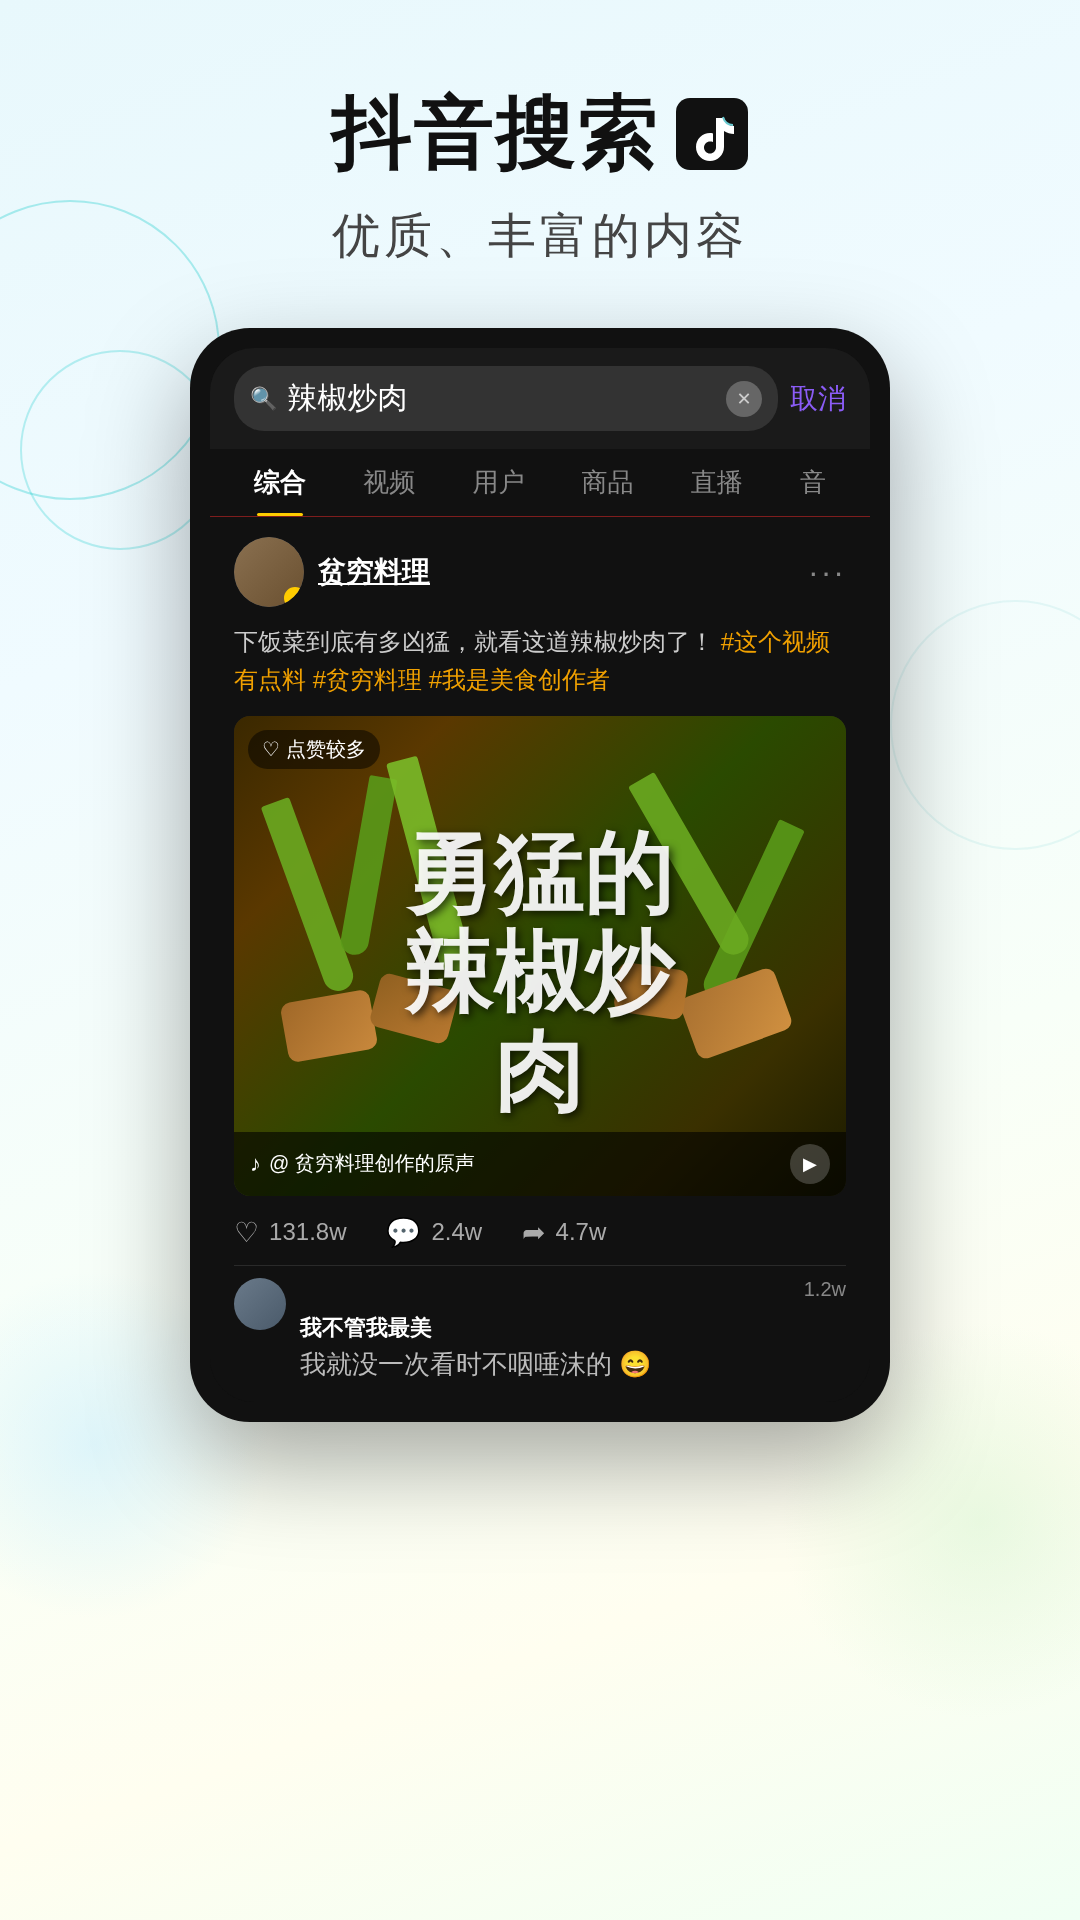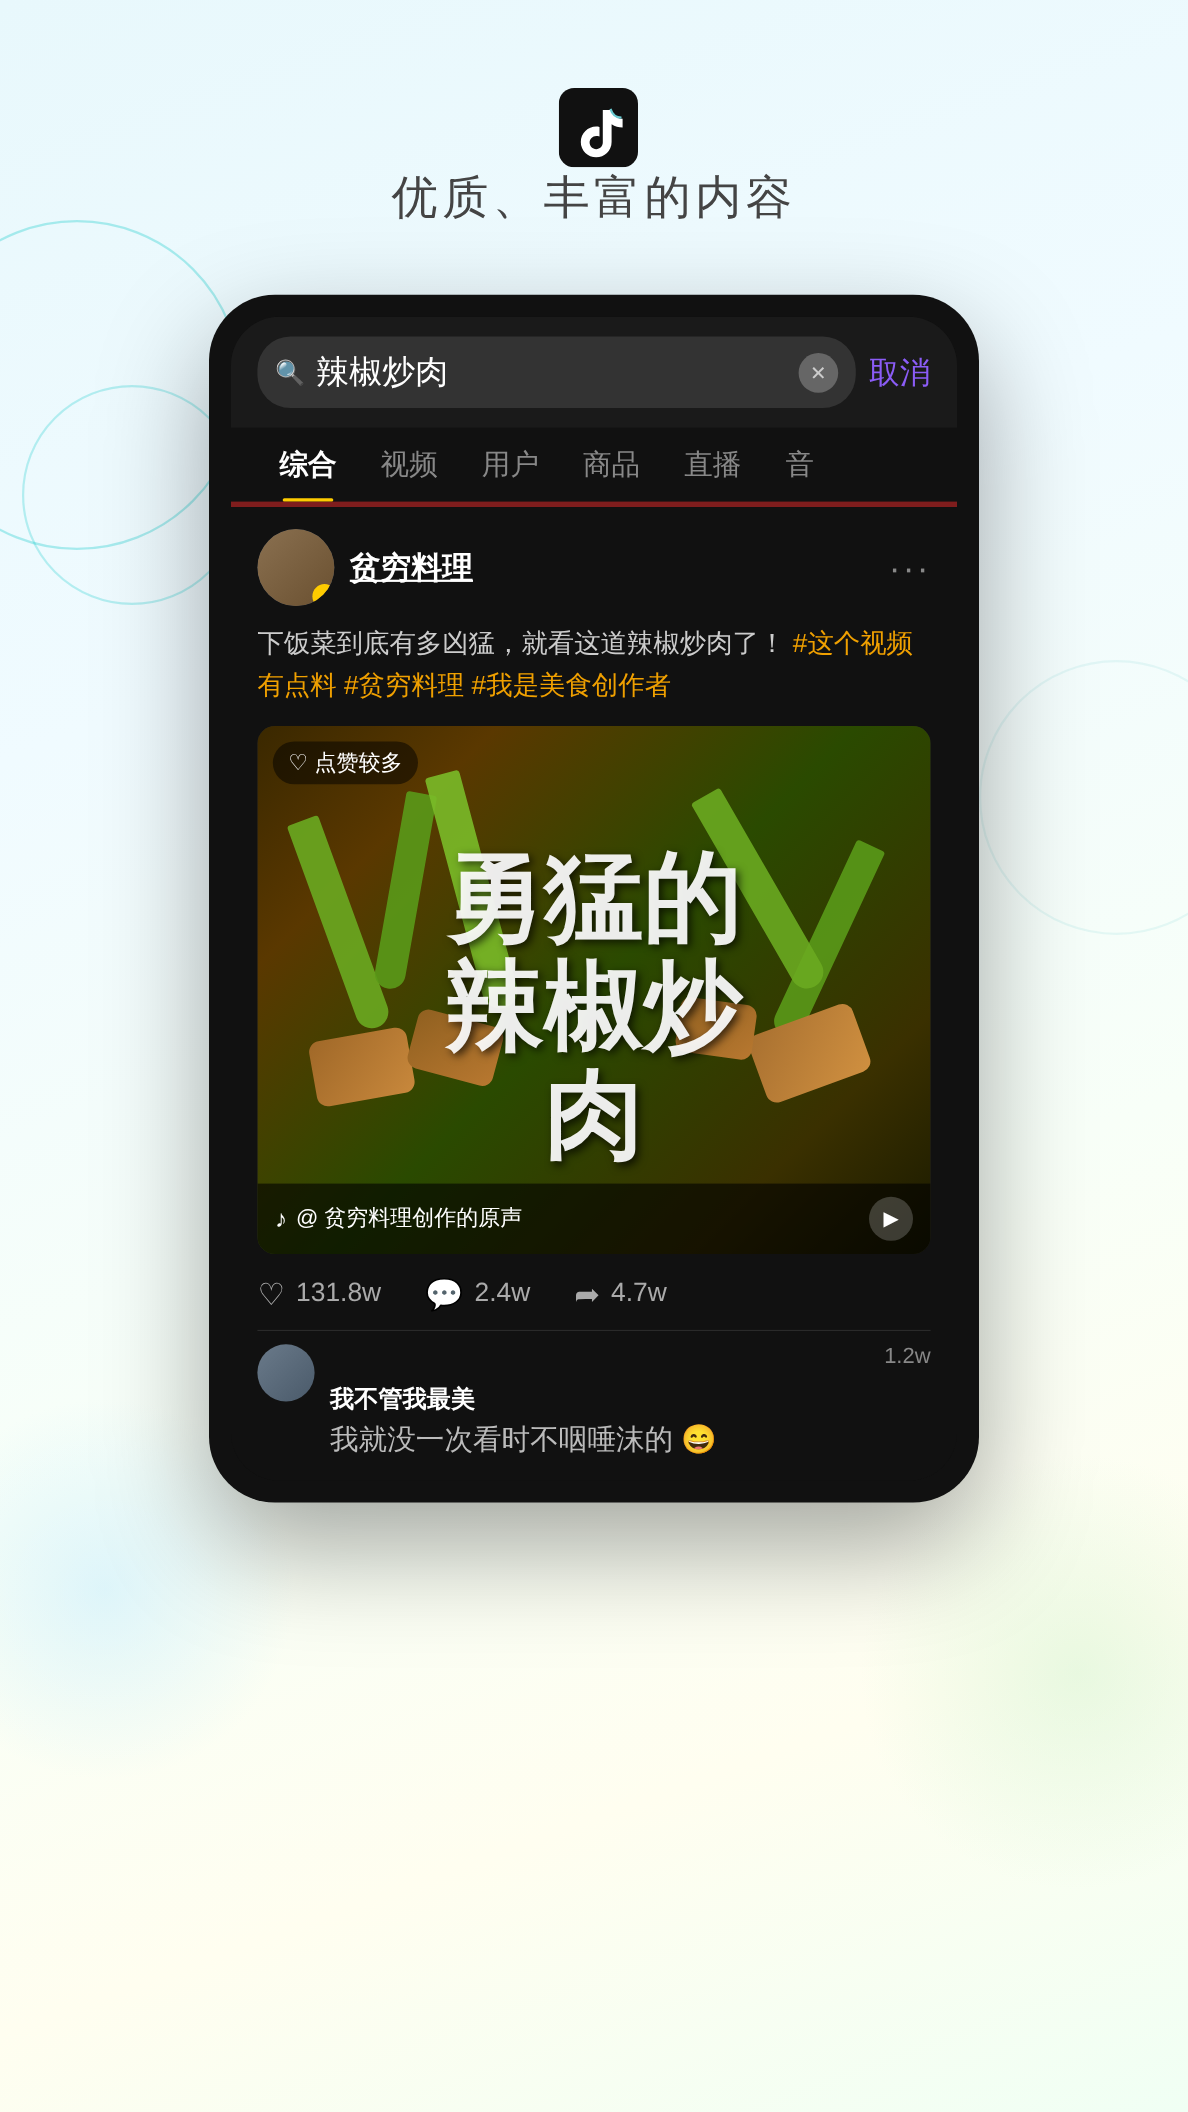--- a/index.html
+++ b/index.html
@@ -81,22 +81,23 @@
     }
 
     .tiktok-logo {
       display: inline-block;
       width: 72px;
       height: 72px;
       margin-left: 8px;
     }
 
     .sub-title {
-      font-size: 42px;
+      font-size: 48px;
       color: #444;
+      margin-top: 16px;
       letter-spacing: 4px;
     }
 
     
     .phone-wrapper {
       display: flex;
       justify-content: center;
       position: relative;
       z-index: 2;
       margin-top: 20px;
@@ -164,21 +165,22 @@
       color: #8b5cf6;
       font-size: 28px;
       white-space: nowrap;
     }
 
     
     .tabs-row {
       background: #111;
       display: flex;
       padding: 0 24px;
-      border-bottom: 5px solid #7f1d1d;
+      border-bottom: 1px solid #7f1d1d;
+      justify-content: space-between;
     }
 
     .tab-item {
       padding: 16px 20px;
       font-size: 26px;
       color: #888;
       position: relative;
     }
 
     .tab-item.active {
@@ -448,20 +450,21 @@
 <body>
 
 <div class="bg-circle-1"></div>
 <div class="bg-circle-2"></div>
 <div class="bg-circle-3"></div>
 <div class="bg-blob"></div>
 <div class="bg-blob-2"></div>
 
 <div class="header-section">
   <div class="main-title">
+    <span>抖音搜索</span>
     <svg class="tiktok-logo" viewBox="0 0 72 72" fill="none" xmlns="http://www.w3.org/2000/svg">
       <rect width="72" height="72" rx="14" fill="#111"></rect>
       <path d="M48 20c1.5 5 5 8 10 8v8c-3.5 0-7-1-10-3v16c0 8-6.5 14-14 14s-14-6-14-14 6.5-14 14-14c1 0 2 .1 3 .4V44c-.9-.3-2-.4-3-.4-3.3 0-6 2.7-6 6s2.7 6 6 6 6-2.7 6-6V20h8z" fill="white"></path>
       <path d="M47 19c1.5 5 5 8 10 8" stroke="#69C9D0" stroke-width="2"></path>
     </svg>
   </div>
   <div class="sub-title">优质、丰富的内容</div>
 </div>
 
 <div class="phone-wrapper">

